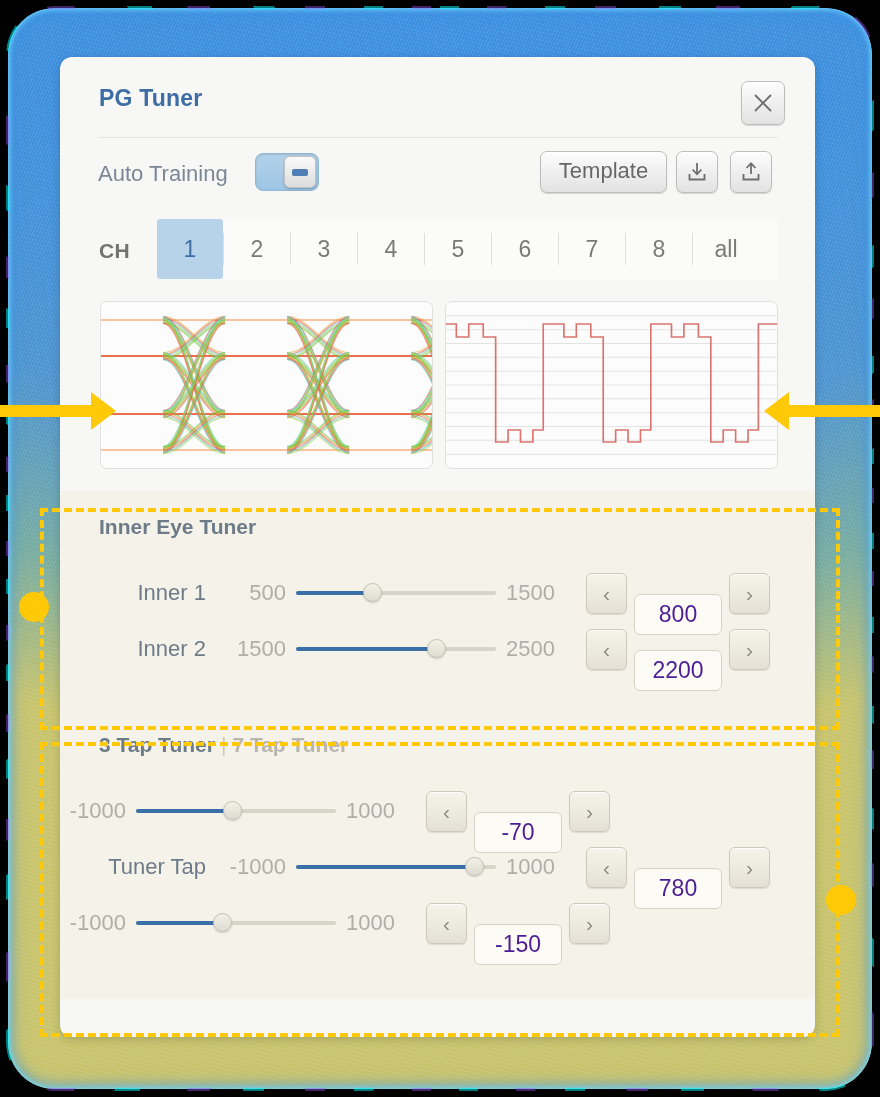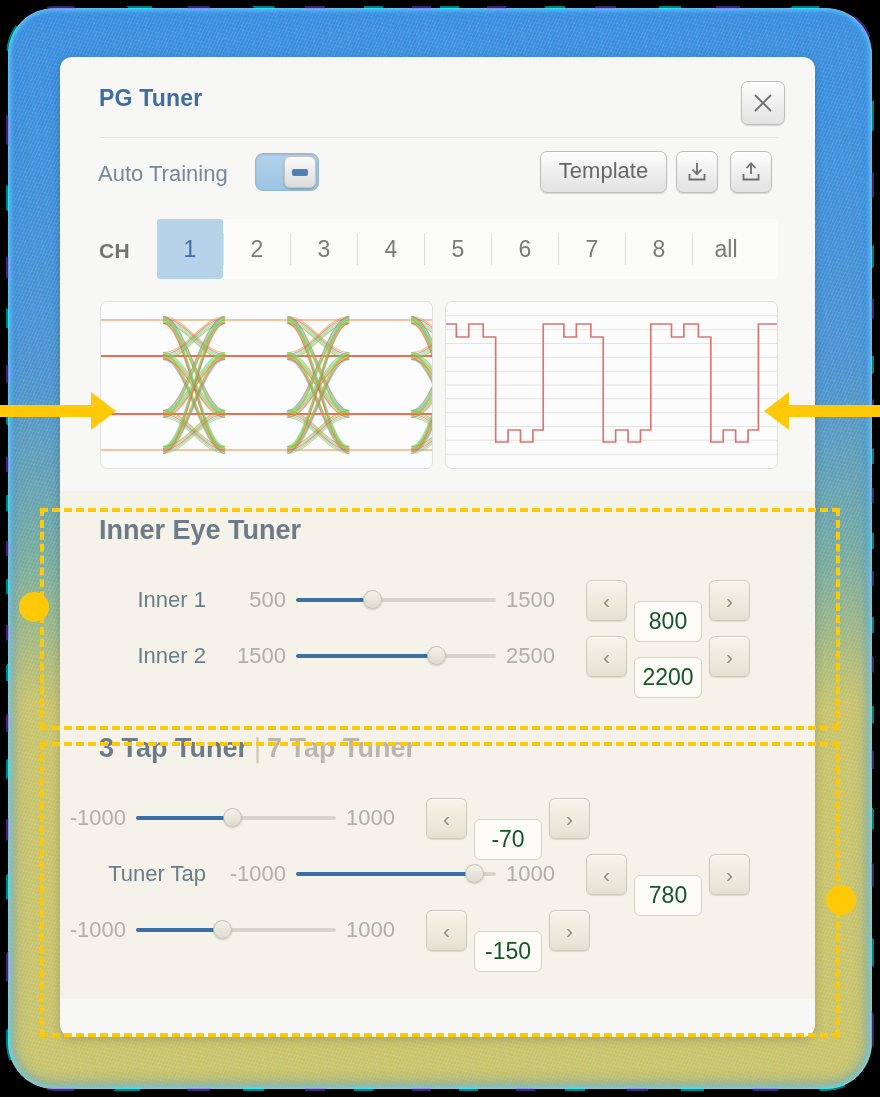--- a/index.html
+++ b/index.html
@@ -227,21 +227,21 @@
     overflow: hidden;
     position: relative;
   }
 
   
   .sec {
     background: #f5f2e9;
     position: relative;
   }
   .sec-title {
-    font-size: 27px;
+    font-size: 21px;
     font-weight: bold;
     color: #6d7b89;
     padding: 24px 0 0 39px;
   }
   .sec-title .dim { color: #b9b6ad; text-align: center; }
   .sec-title .bar {
     color: #cfcabc;
     font-weight: normal;
     padding: 0 6px;
   }
@@ -310,27 +310,27 @@
     background: linear-gradient(#f6f4ea, #e4e1d4);
     border: 1px solid #cecabb;
     box-shadow: 0 1px 1px rgba(0,0,0,.10), inset 0 1px 0 rgba(255,255,255,.8);
     display: flex; align-items: center; justify-content: center;
     cursor: pointer;
     color: #8e8a7c;
     font-size: 21px;
     line-height: 1;
   }
   .val-box {
-    width: 68px; height: 41px;
+    width: 88px; height: 41px;
     border-radius: 6px;
     background: #fcfbf5;
     border: 1px solid #d6d3c6;
     display: flex; align-items: center; justify-content: center;
     font-size: 23px;
-    color: #14532d;
+    color: #4c1d95;
     cursor: text;
     margin-top: 42px;
   }
 
   
   .ann-box {
     position: absolute;
     border: 4px dashed #ffc907;
     pointer-events: none;
     z-index: 40;

